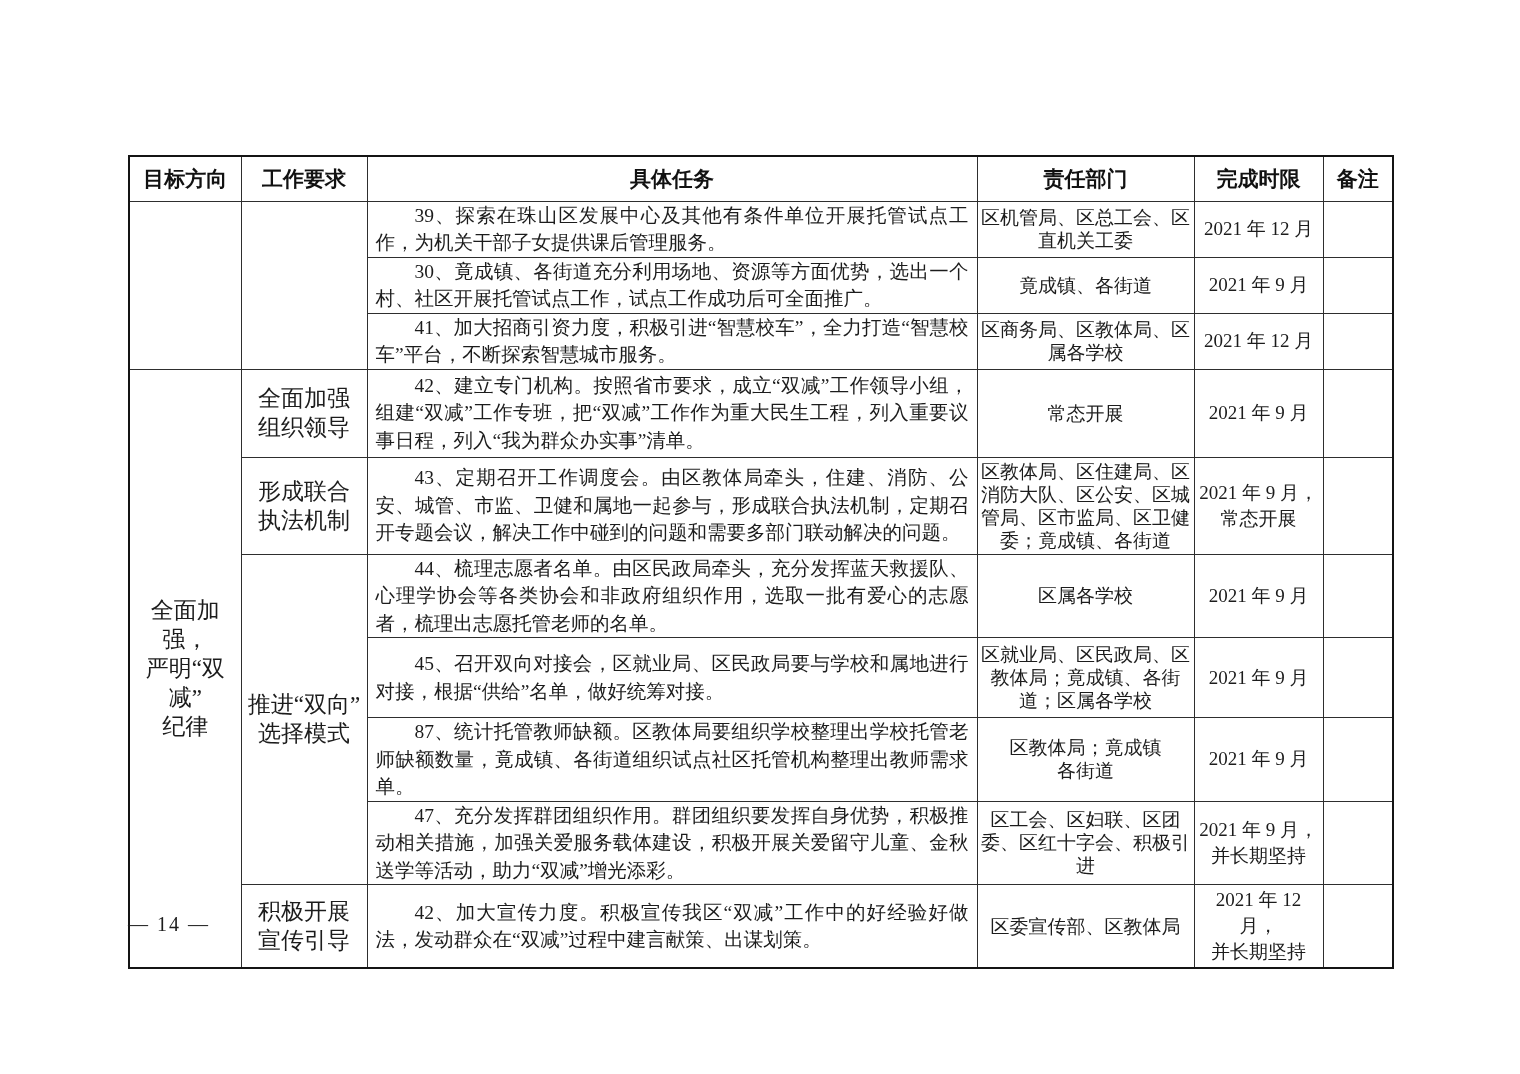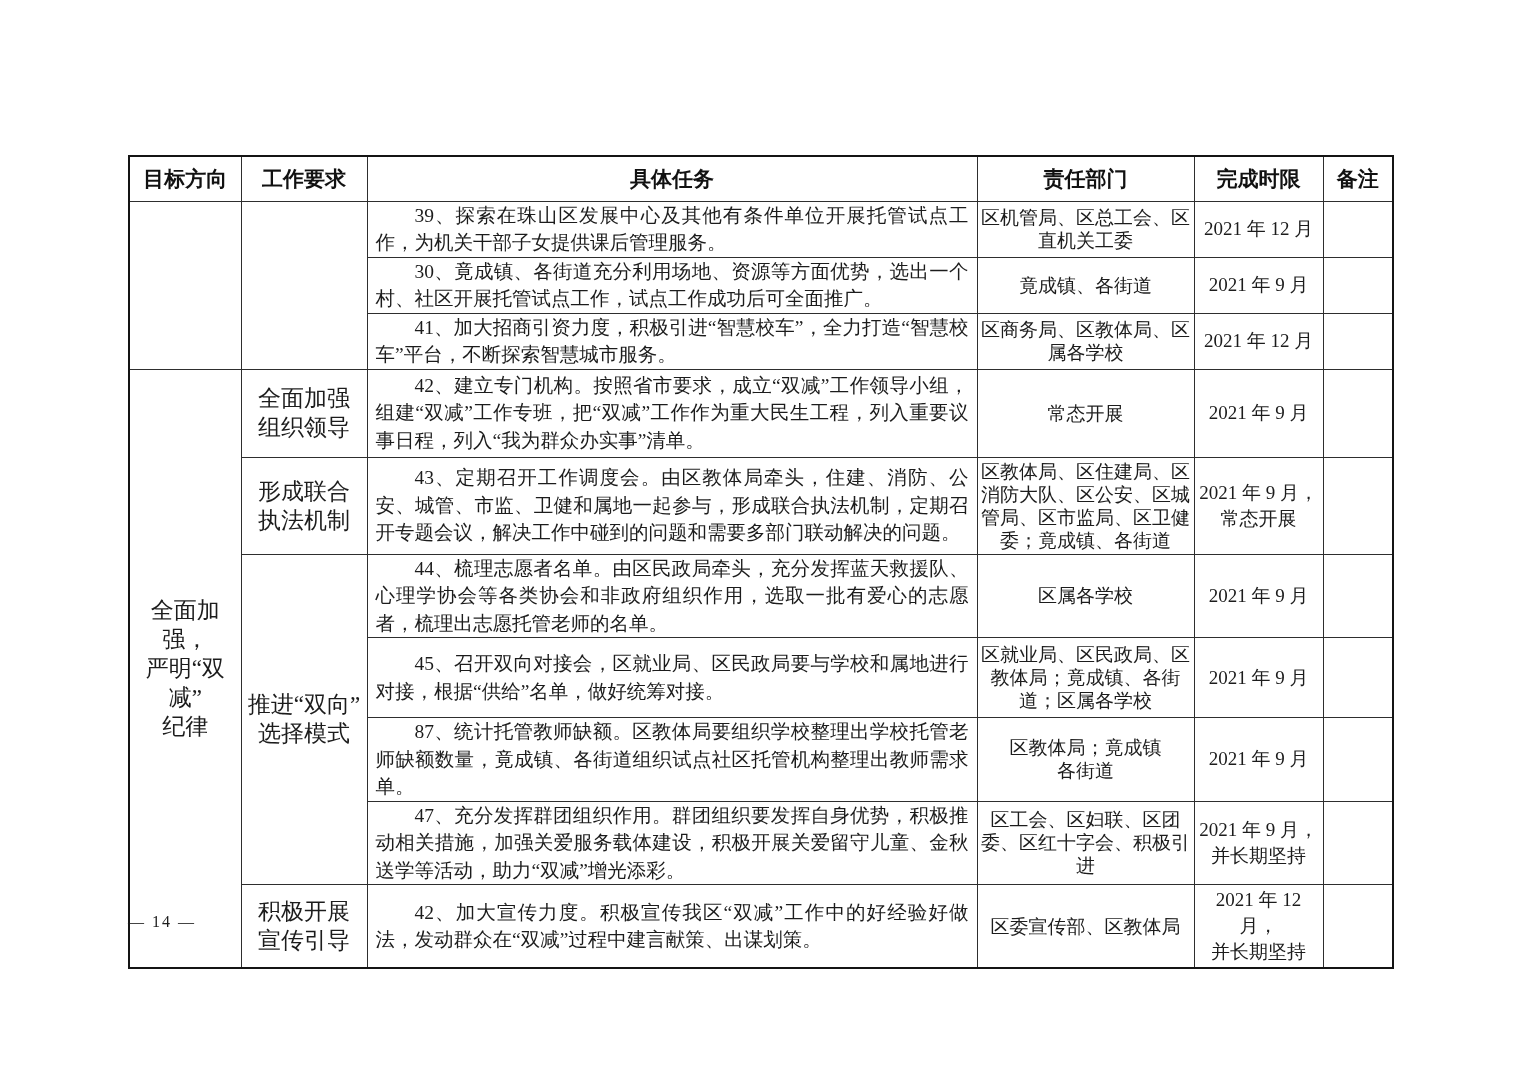--- a/index.html
+++ b/index.html
@@ -69,21 +69,21 @@
     white-space: pre-line;
     padding: 2px 3px;
   }
   .c-note {
     padding: 2px;
   }
   .page-number {
     position: absolute;
     left: 128px;
     top: 913px;
-    font-size: 16px;
+    font-size: 20px;
     letter-spacing: 2px;
     color: #1c1c1c;
   }
 </style>
 </head>
 <body>
 
 <div class="page">
 
   <table class="plan">

